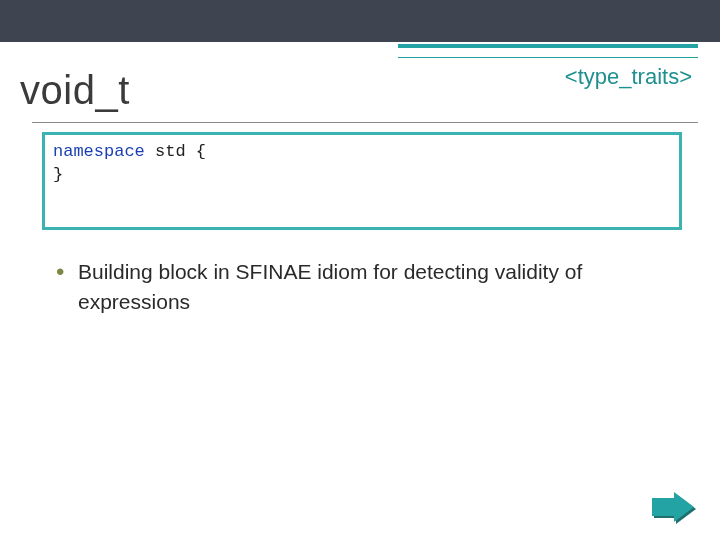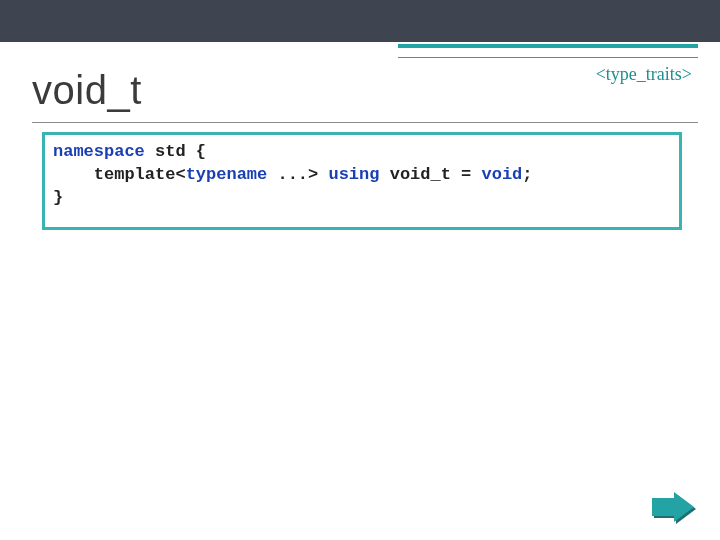--- a/index.html
+++ b/index.html
@@ -22,27 +22,27 @@
     left: 398px; right: 22px;
     top: 44px;
     height: 14px;
     border-top: 4px solid #23a3a3;
     border-bottom: 1px solid #23a3a3;
   }
   .header-tag {
     position: absolute;
     right: 28px;
     top: 64px;
-    font-family: Liberation Serif, serif;
-    font-size: 18px;
+    font-family: Liberation Sans, sans-serif;
+    font-size: 22px;
     color: #1f8f8f;
   }
   .slide-title {
     position: absolute;
-    left: 32px;
+    left: 20px;
     top: 68px;
     font-size: 40px;
     font-weight: 400;
     color: #3b3b3b;
     letter-spacing: 0.5px;
   }
   .title-rule {
     position: absolute;
     left: 32px; right: 22px;
     top: 122px;
@@ -55,21 +55,20 @@
     top: 132px;
     width: 640px;
     height: 98px;
     border: 3px solid #3bb3b3;
     background: #fff;
     padding: 6px 8px;
     font-family: Consolas, "Courier New", monospace;
     font-size: 17px;
     line-height: 1.35;
     color: #222;
-    font-weight: bold;
   }
   .kw { color: #1a3fb3; }
   .bullets {
     position: absolute;
     left: 56px;
     top: 256px;
     width: 610px;
     font-size: 21px;
     color: #2a2a2a;
     line-height: 1.32;
@@ -111,26 +110,26 @@
 <div class="topbar"></div>
 <div class="teal-rule"></div>
 <div class="header-tag">&lt;type_traits&gt;</div>
 <div class="slide-title">void_t</div>
 <div class="title-rule"></div>
 
 <div class="dots-bg"></div>
 
 <div class="code-box">
   <div><span class="kw">namespace</span><span> std {</span></div>
-  <div><span style="white-space:pre;">    template&lt;</span><span class="kw">typename</span><span> ...&gt; </span><span class="kw">using</span><span> void_t = </span><span class="kw">void</span><span>;</span></div>
   <div>}</div>
 </div>
 
 <div class="bullets">
   <ul>
+    <li><span>Building block in SFINAE idiom for detecting validity of expressions</span></li>
   </ul>
   <div class="gap"></div>
 </div>
 
 <div class="nav-arrow">
   <svg viewBox="0 0 50 34">
     <polygon points="4,8 26,8 26,2 46,17 26,32 26,26 4,26" fill="#1f6f6f"></polygon>
     <polygon points="2,6 24,6 24,0 44,15 24,30 24,24 2,24" fill="#23a3a3"></polygon>
   </svg>
 </div>

